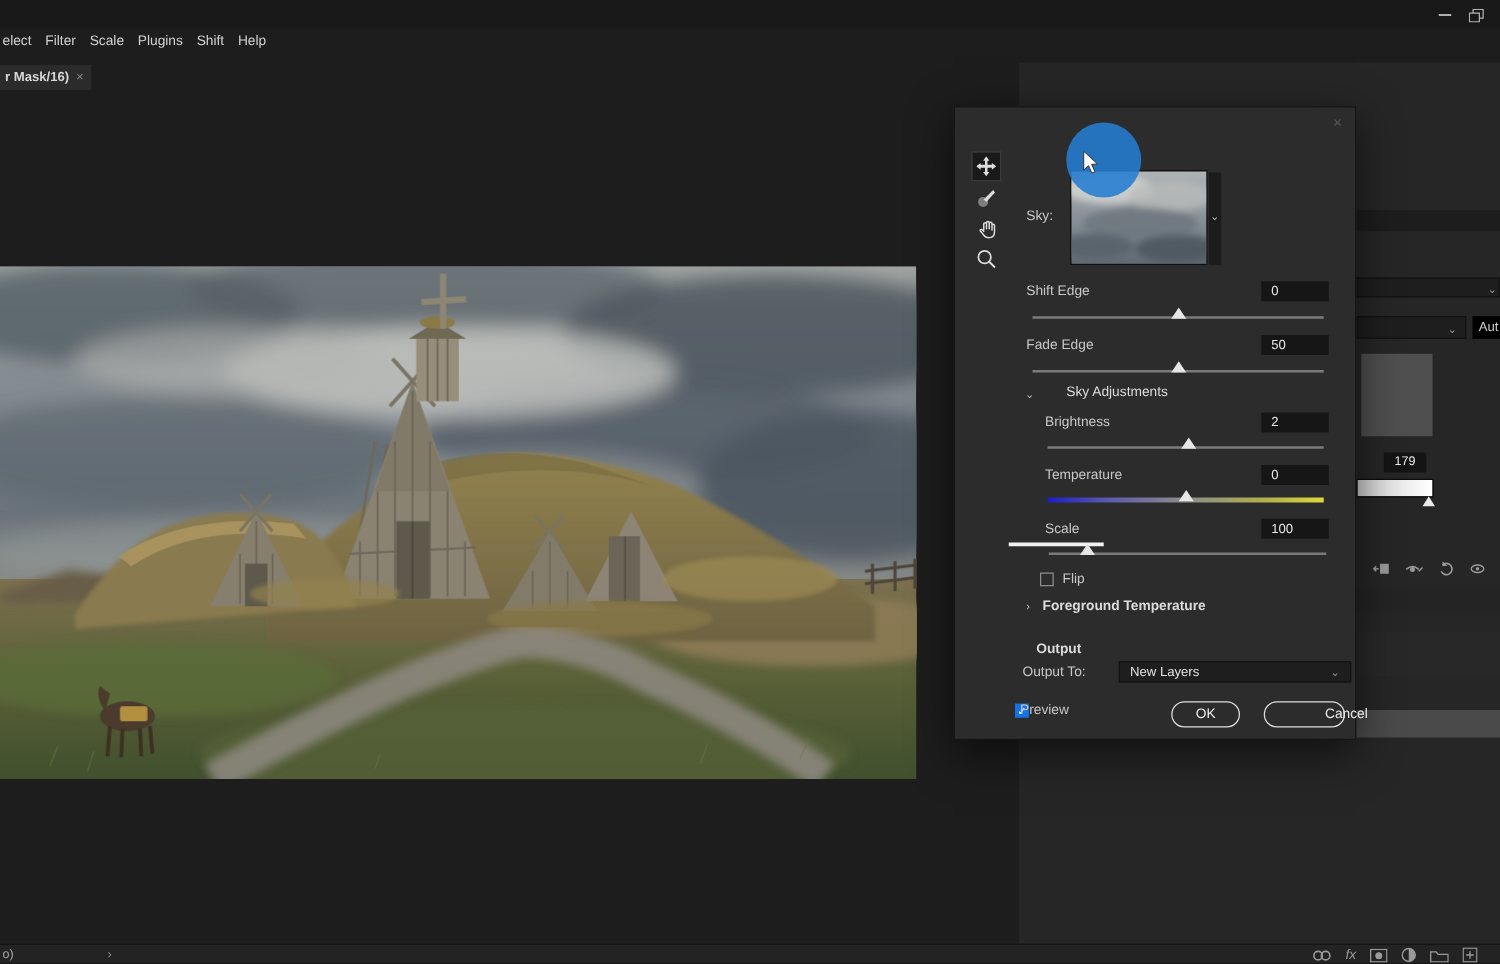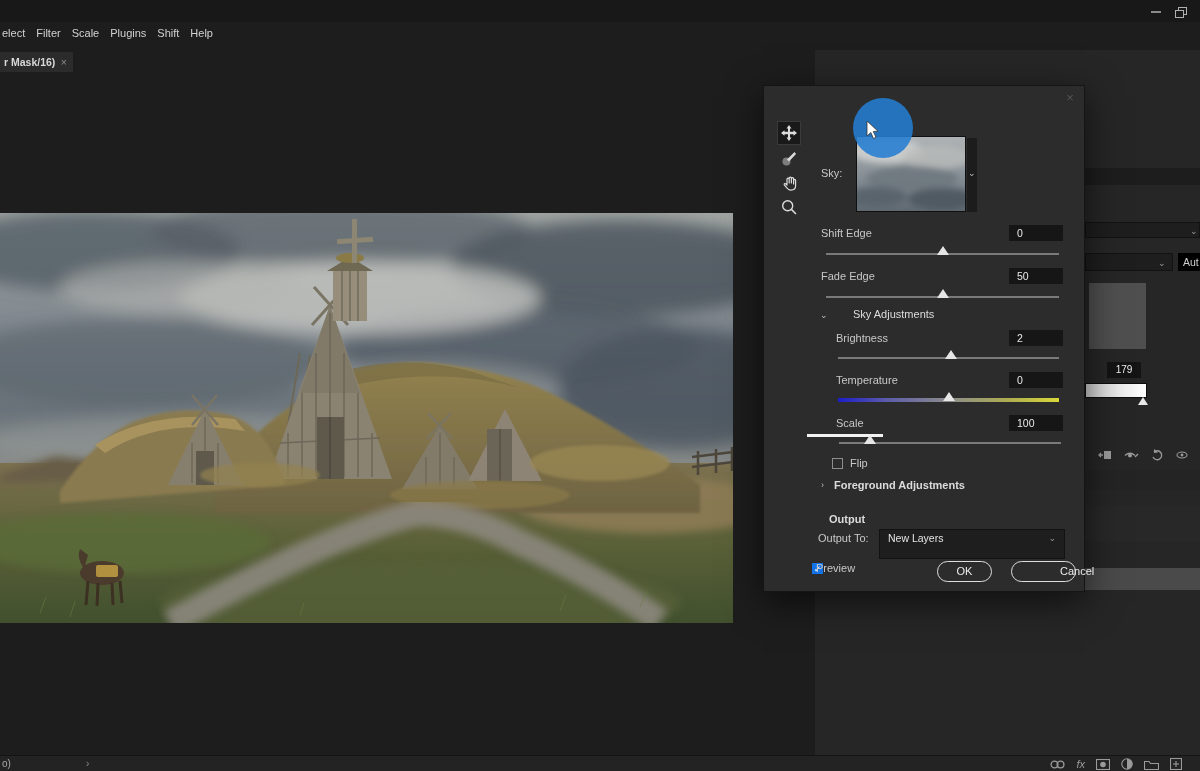--- a/index.html
+++ b/index.html
@@ -58,22 +58,22 @@
   .dlg-label { position:absolute; font-size:11px; color:#c8c8c8; }
   .dlg-val { position:absolute; width:54px; height:16px; background:#161616; color:#e8e8e8;
              font-size:10.5px; line-height:16px; padding-left:8px; }
   .track { position:absolute; height:2px; background:#7a7a7a; }
   .track.grad { height:4px; background:linear-gradient(to right,#1d1dc9 0%,#5b5baa 22%,#8c8c8c 50%,#b0ae4e 78%,#d9d93a 100%); }
   .thumb { position:absolute; top:-7px; width:0; height:0; transform:translateX(-6px);
            border-left:6px solid transparent; border-right:6px solid transparent; border-bottom:9px solid #e6e6e6; }
   .chk { position:absolute; width:11px; height:11px; border:1px solid #8d8d8d; background:transparent; }
   .chk.on { background:#1473e6; border-color:#1473e6; color:#fff; font-size:9px; line-height:11px; text-align:center; }
   .sec-chev { position:absolute; color:#bdbdbd; font-size:9px; }
-  .dd { position:absolute; height:30px; background:#1e1e1e; border:1px solid #121212; color:#e4e4e4;
-        font-size:10.5px; line-height:16px; padding-left:8px; }
+  .dd { position:absolute; height:17px; background:#1e1e1e; border:1px solid #121212; color:#e4e4e4;
+        font-size:10.5px; line-height:16px; padding-left:8px;margin-left:16px; }
   .pill { position:absolute; height:21px; border:1px solid #dedede; border-radius:11px; background:transparent;
           color:#ececec; font-size:11px; text-align:center; line-height:19px; }
   .thumbwrap { position:absolute; left:92px; top:50px; width:110px; height:76px; border:1px solid #101010; overflow:hidden; }
   .scrollstrip { position:absolute; left:203px; top:52px; width:10px; height:74px; background:#1c1c1c; }
   .artifact { position:absolute; left:43px; top:348px; width:76px; height:3px; background:#f2f2f2; }
 
   
   .cursor-ring { position:absolute; left:853px; top:98px; width:60px; height:60px; border-radius:50%;
                  background:rgba(37,125,210,0.88); }
   .cursor-arrow { position:absolute; left:866px; top:121px; }
@@ -397,21 +397,21 @@
     <div class="dlg-val" style="left:245px; top:329px;">100</div>
     <div class="artifact"></div>
     <div class="track" style="left:75px; top:356px; width:222px;">
       <div class="thumb" style="left:14%;"></div>
     </div>
 
     <div class="chk" style="left:68px; top:372px;"></div>
     <div class="dlg-label" style="left:86px; top:371px;">Flip</div>
 
     <div class="sec-chev" style="left:57px; top:394px;">›</div>
-    <div class="dlg-label" style="left:70px; top:393px; font-weight:bold; color:#dcdcdc;">Foreground Adjustments</div>
+    <div class="dlg-label" style="left:70px; top:393px; font-weight:bold; color:#dcdcdc;">Foreground Temperature</div>
 
     <div class="dlg-label" style="left:65px; top:427px; font-weight:bold; color:#dcdcdc;">Output</div>
     <div class="dlg-label" style="left:54px; top:446px;">Output To:</div>
     <div class="dd" style="left:115px; top:443px; width:186px;">
       <span>New Layers</span>
       <span style="position:absolute; right:8px; top:0; color:#9a9a9a; font-size:9px;">⌄</span>
     </div>
 
     <div class="chk on" style="left:48px; top:477px;">✓</div>
     <div class="dlg-label" style="left:52px; top:476px;">Preview</div>

